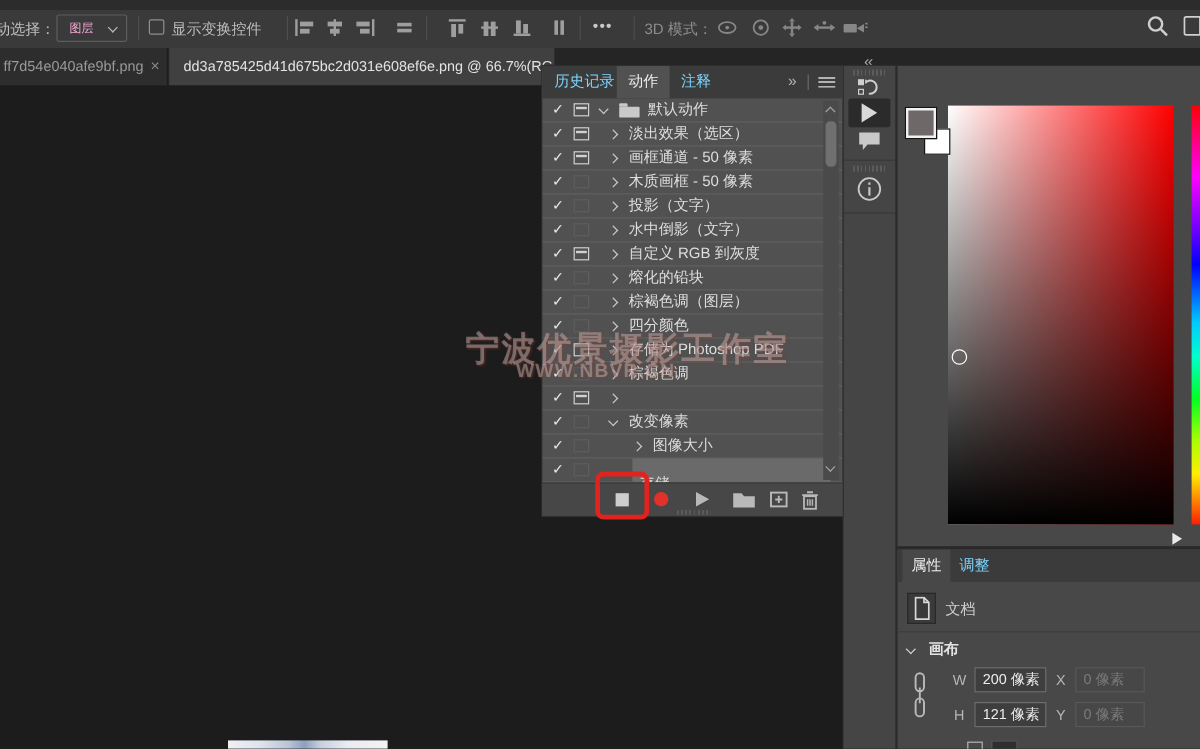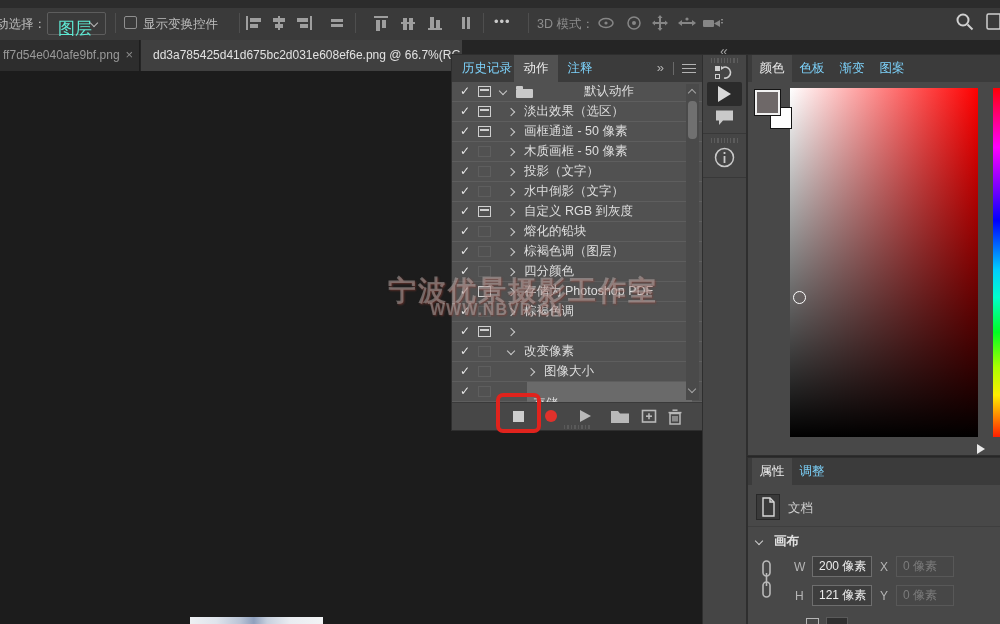--- a/index.html
+++ b/index.html
@@ -7,21 +7,21 @@
   .app{position:relative;width:1000px;height:624px;overflow:hidden;background:#272727;}
 
   
   .options-bar{position:absolute;left:0;top:0;width:1000px;height:40px;
     background:linear-gradient(#2c2c2c 0,#2c2c2c 8px,#3a3a3a 8px,#3a3a3a 100%);z-index:3;}
   .opt-text{position:absolute;top:16px;font-size:12.5px;color:#bdbdbd;white-space:nowrap;}
   .opt-dim{color:#8d8d8d;}
   .vsep{position:absolute;top:13px;width:1px;height:20px;background:#4e4e4e;}
   .layer-dd{position:absolute;left:47px;top:12px;width:59px;height:23px;background:#3a3a3a;
     border:1px solid #5d5d5d;border-radius:2px;}
-  .layer-dd .ddlbl{position:absolute;left:10px;top:4px;font-size:17px;color:#5eead4;}
+  .layer-dd .ddlbl{position:absolute;left:10px;top:4px;font-size:10px;color:#f9a8d4;}
   .chev{width:6px;height:6px;border-right:1.6px solid #b9b9b9;border-bottom:1.6px solid #b9b9b9;display:inline-block;}
   .chev.down{transform:rotate(45deg);}
   .chev.right{transform:rotate(-45deg);}
   .chev.up{transform:rotate(-135deg);}
   .dd-chev{position:absolute;right:8px;top:7px;}
   .cbx{position:absolute;left:124px;top:16px;width:13px;height:13px;border:1px solid #8f8f8f;border-radius:2px;background:transparent;}
   .tbicon{position:absolute;top:15px;width:18px;height:16px;}
   .tbicon svg{display:block}
   .dots{position:absolute;top:14px;font-size:13px;color:#c9c9c9;letter-spacing:1px;}
   .search-ic{position:absolute;left:955px;top:12px;width:20px;height:20px;}
@@ -59,21 +59,21 @@
   .chk{position:absolute;left:8px;top:2px;font-size:12px;font-weight:bold;color:#e9e9e9;}
   .dlg{position:absolute;left:26px;top:4px;width:13px;height:11px;border:1px solid #cfcfcf;}
   .dlg.modal::after{content:"";position:absolute;left:1px;right:1px;top:2px;height:1.6px;background:#cfcfcf;}
   .dlg.empty{border-color:#5e5e5e;}
   .arow .chev{position:absolute;top:7px;border-color:#c9c9c9;}
   .arow .chev.down{top:6px;}
   .pos-set{left:48px;} .pos-reg{left:56px;} .pos-child{left:76px;}
   .foldr{position:absolute;left:64px;top:7px;width:17px;height:9px;background:#c9c9c9;border-radius:1px;}
   .foldr::before{content:"";position:absolute;top:-3px;left:0;width:7px;height:3px;background:#c9c9c9;border-radius:1px 1px 0 0;}
   .albl{position:absolute;top:0;line-height:19px;font-size:12.5px;color:#dedede;white-space:nowrap;}
-  .lbl-set{left:88px;margin-left:44px;} .lbl-reg{left:72px;} .lbl-child{left:92px;}
+  .lbl-set{left:88px;} .lbl-reg{left:72px;} .lbl-child{left:92px;}
   .selwrap{position:absolute;left:75px;top:0;width:617px;max-width:617px;width:615px;height:20px;background:#6a6a6a;}
   .selwrap{width:615px;} .actions-panel .selwrap{width:617px;max-width:none;left:75px;right:10px;width:auto;}
   .selwrap .albl{left:6px;margin-top:12px;}
   .ascroll{position:absolute;left:234px;top:29px;width:13px;height:316px;background:#4a4a4a;}
   .ascroll .chev{position:absolute;left:3px;border-color:#a5a5a5;}
   .scr-up{top:6px;} .scr-dn{top:302px;}
   .athumb{position:absolute;left:2px;top:17px;width:9px;height:38px;background:#707070;border-radius:4px;}
   .abar{position:absolute;left:0;top:347px;width:250px;height:28px;background:#474747;border-top:1px solid #3a3a3a;}
   .stop-sq{position:absolute;left:61px;top:8px;width:11px;height:11px;background:#cdcdcd;}
   .rec-dot{position:absolute;left:93px;top:7px;width:12px;height:12px;border-radius:50%;}
@@ -428,26 +428,20 @@
     <span class="strip-grip" style="top:83px"></span>
     <span class="strip-ic" style="top:92px"><svg width="21" height="21">
           <circle cx="10.5" cy="10.5" r="9" fill="none" stroke="#c9c9c9" stroke-width="1.5"></circle>
           <rect x="9.6" y="9" width="1.8" height="7" fill="#c9c9c9"></rect>
           <rect x="9.6" y="5" width="1.8" height="2" fill="#c9c9c9"></rect>
         </svg></span>
     <span class="strip-div" style="top:122px"></span>
   </div>
 
   <div class="color-panel">
-    <div class="phdr">
-      <span class="ptab active" style="left:4px;width:40px">颜色</span>
-      <span class="ptab" style="left:44px;width:40px">色板</span>
-      <span class="ptab" style="left:84px;width:40px">渐变</span>
-      <span class="ptab" style="left:124px;width:40px">图案</span>
-    </div>
     <span class="fg-swatch" style="background: rgb(110, 104, 104);"></span>
     <span class="bg-swatch" style="background: rgb(255, 255, 255);"></span>
     <div class="grad-box">
       <span class="picker"></span>
     </div>
     <div class="hue-strip"></div>
     <span class="hue-ptr"></span>
   </div>
 
   <div class="props-panel">

